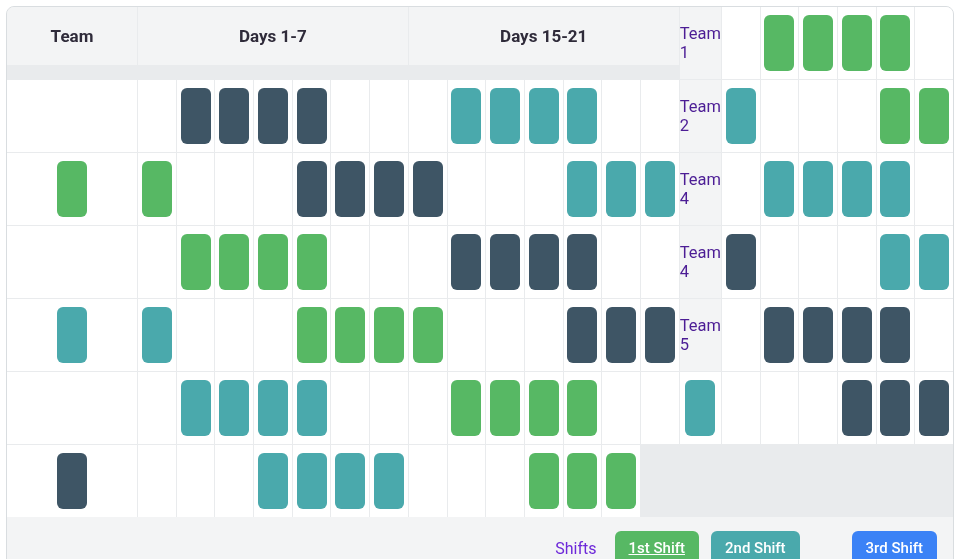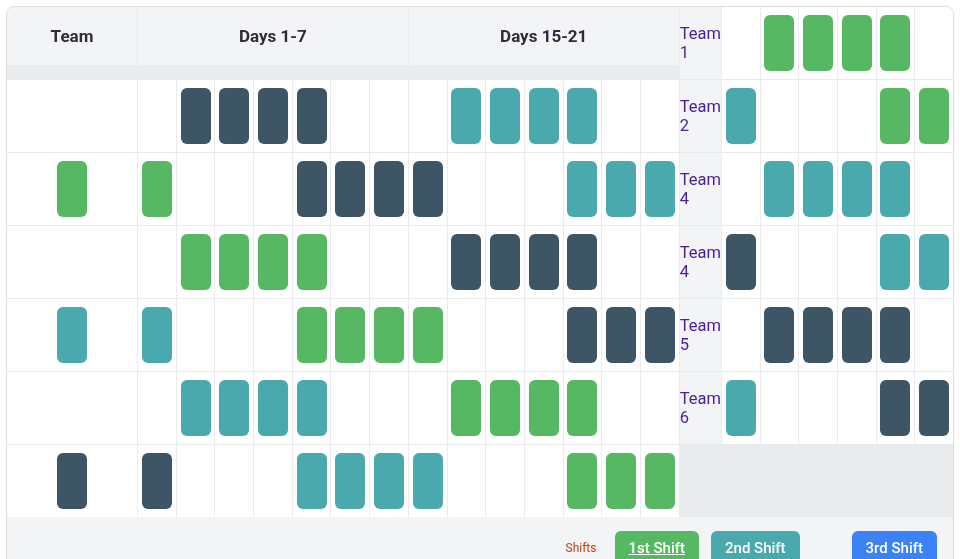--- a/index.html
+++ b/index.html
@@ -73,22 +73,22 @@
     .s3 { background: #3e5565; }
     .legend {
       display: flex;
       align-items: center;
       justify-content: flex-end;
       gap: 12px;
       padding: 14px 16px 16px 16px;
       background: #f3f4f5;
     }
     .legend-label {
-      font-size: 12px;
-      color: #c2410c;
+      font-size: 16px;
+      color: #6d28d9;
       margin-right: 6px;
     }
     .chip {
       display: inline-flex;
       align-items: center;
       justify-content: center;
       height: 34px;
       padding: 0 14px;
       border-radius: 6px;
       font-size: 15px;
@@ -330,21 +330,20 @@
         <div class="block s1"></div>
       </div>
       <div class="cell">
         <div class="block s1"></div>
       </div>
       <div class="cell">
         <div class="block s1"></div>
       </div>
       <div class="cell"></div>
       <div class="cell"></div>
-      <div class="row-label">Team 6</div>
       <div class="cell">
         <div class="block s2"></div>
       </div>
       <div class="cell"></div>
       <div class="cell"></div>
       <div class="cell"></div>
       <div class="cell">
         <div class="block s3"></div>
       </div>
       <div class="cell">

